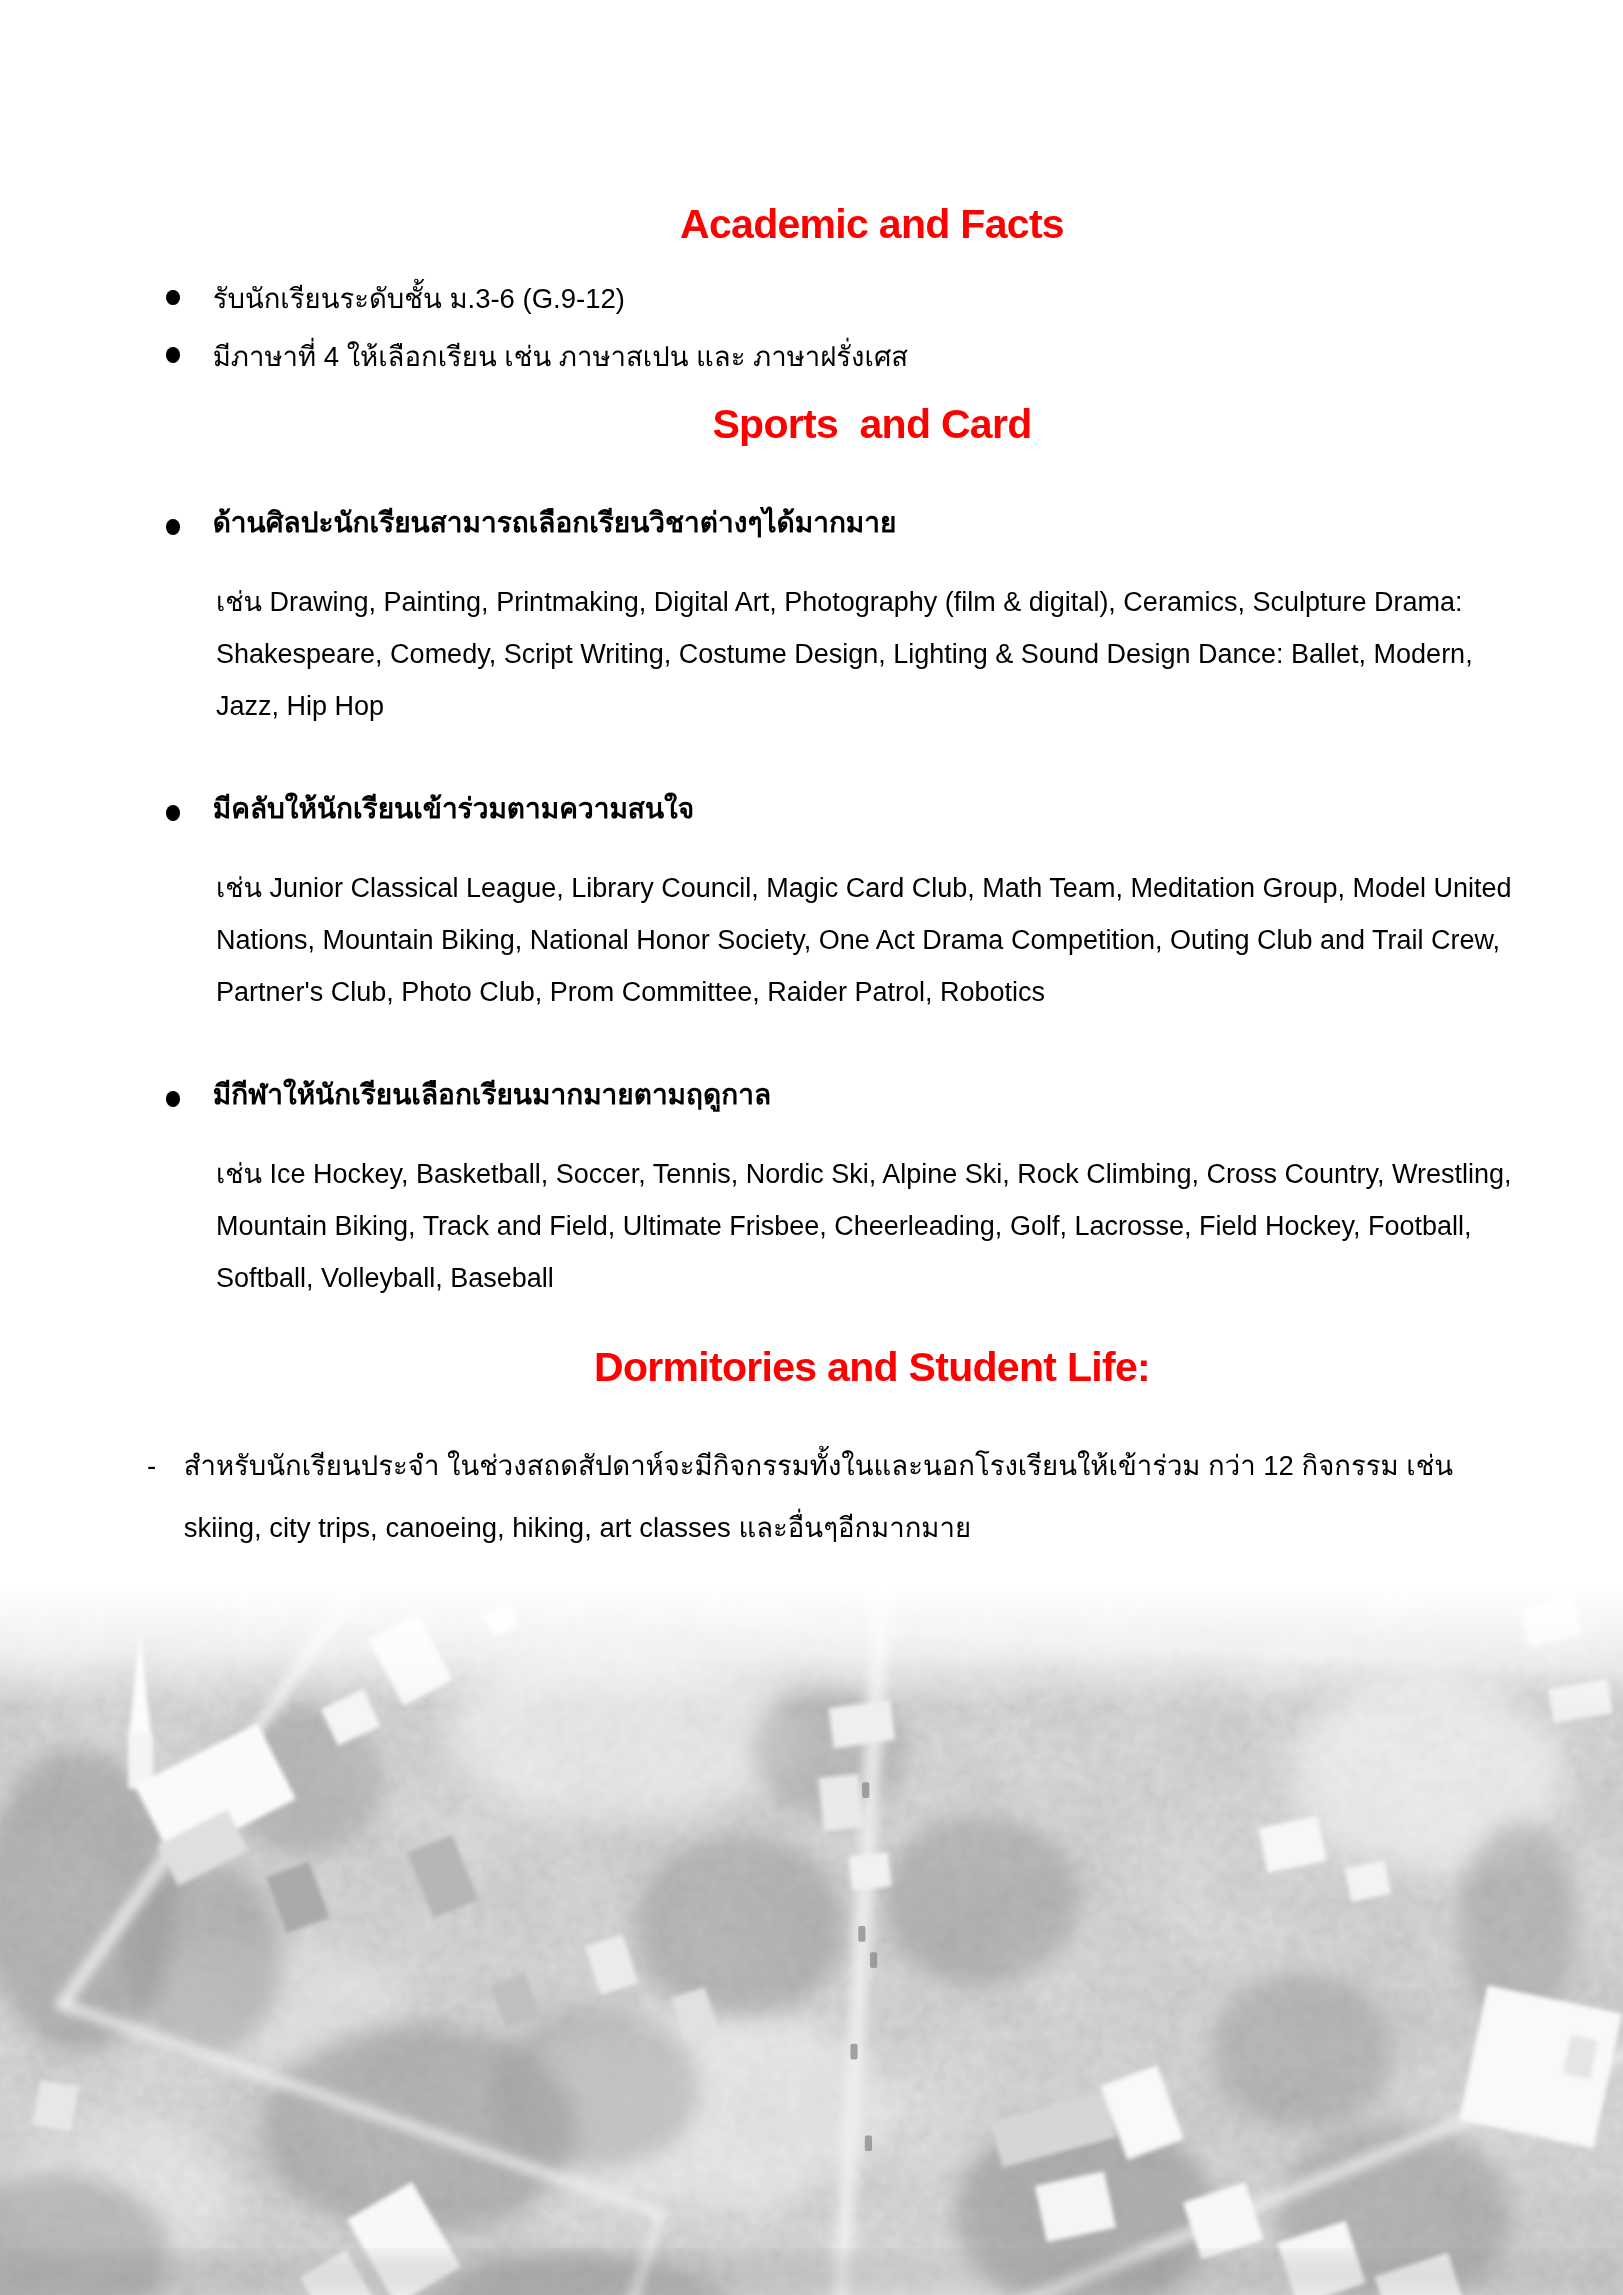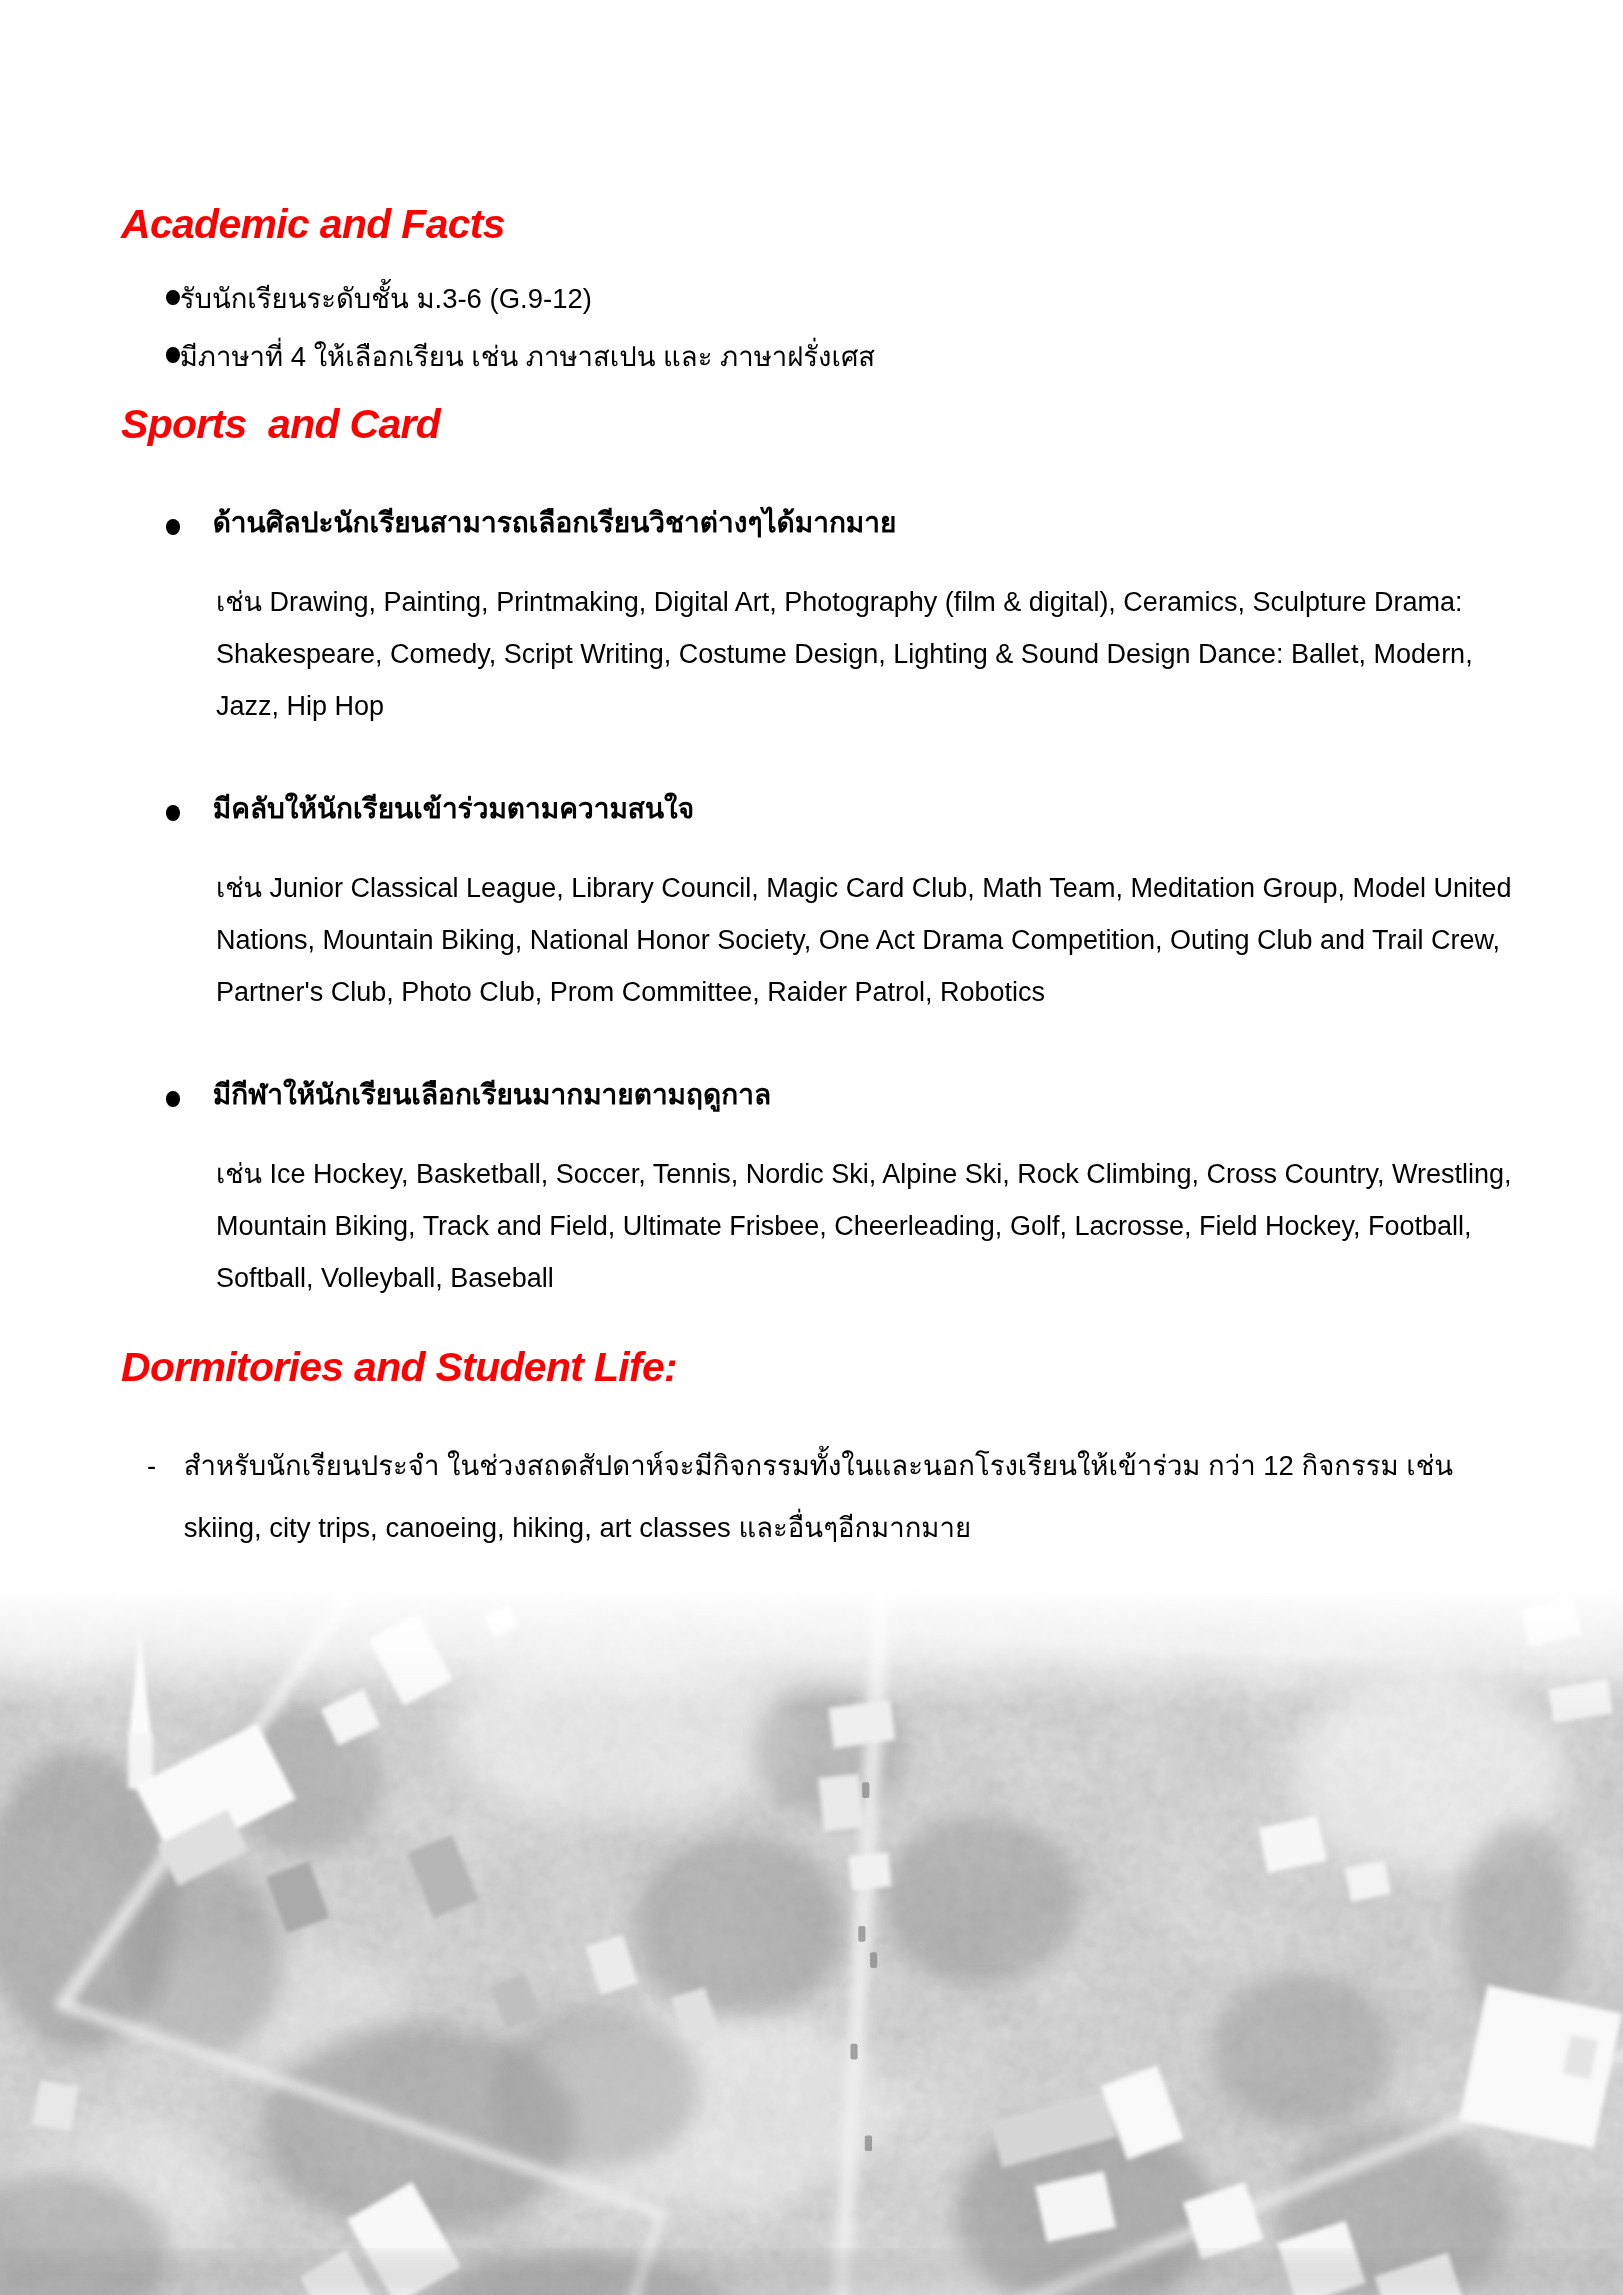--- a/index.html
+++ b/index.html
@@ -8,36 +8,36 @@
     background: #ffffff;
     position: relative;
     overflow: hidden;
     font-family: "Liberation Sans", "DejaVu Sans", sans-serif;
     color: #000;
   }
   .content { position: absolute; inset: 0; z-index: 2; }
 
   .section-title {
     margin: 8px 0 0 121px;
-    font-style: italic;
     font-weight: bold;
     font-size: 41px;
     line-height: 44px;
     color: #fe0000;
     white-space: pre;
     letter-spacing: -0.7px;
+    text-align: center;
   }
   #title-academic { margin-top: 202px; }
   #title-sports   { margin-top: 26px; }
   #title-dorm     { margin-top: 41px; }
 
   ul.bullet-list { list-style: none; margin: 34px 0 0 0; padding: 0; }
   ul.bullet-list li {
     margin: 0 95px 19.6px 166px;
-    display: flex; align-items: flex-start;
+    display: flex; gap: 33px; align-items: flex-start;
     font-size: 27.5px; line-height: 38px;
   }
   .dot {
     flex: none; width: 13.7px; height: 15.7px;
     background: #000; border-radius: 50%;
     margin-top: 9.8px;
   }
   .topic-head {
     margin: 58px 95px 0 166px;
     display: flex; gap: 33px; align-items: center;

